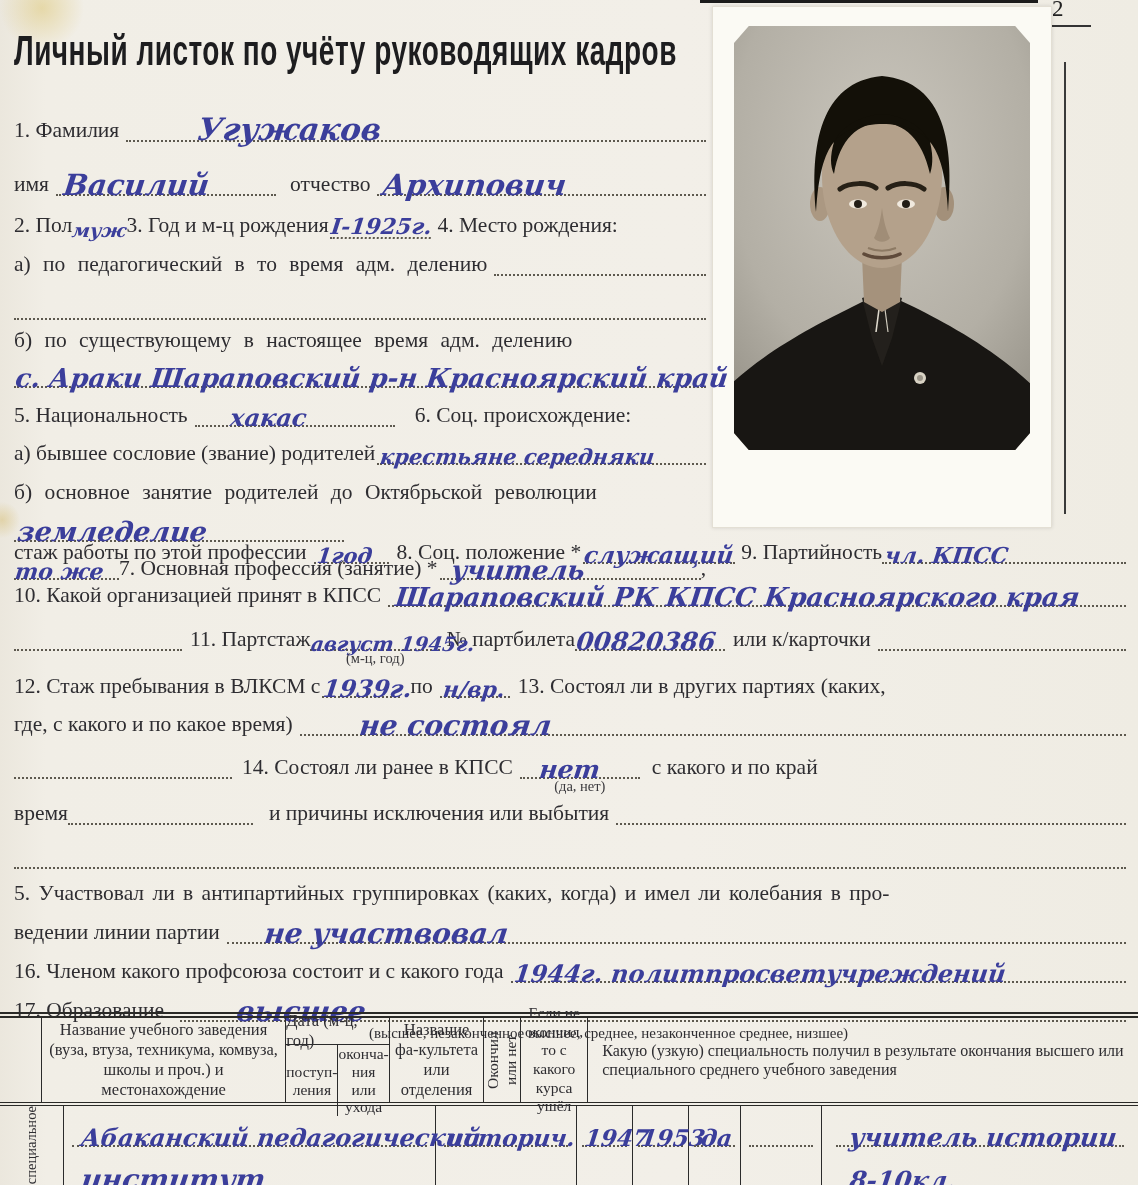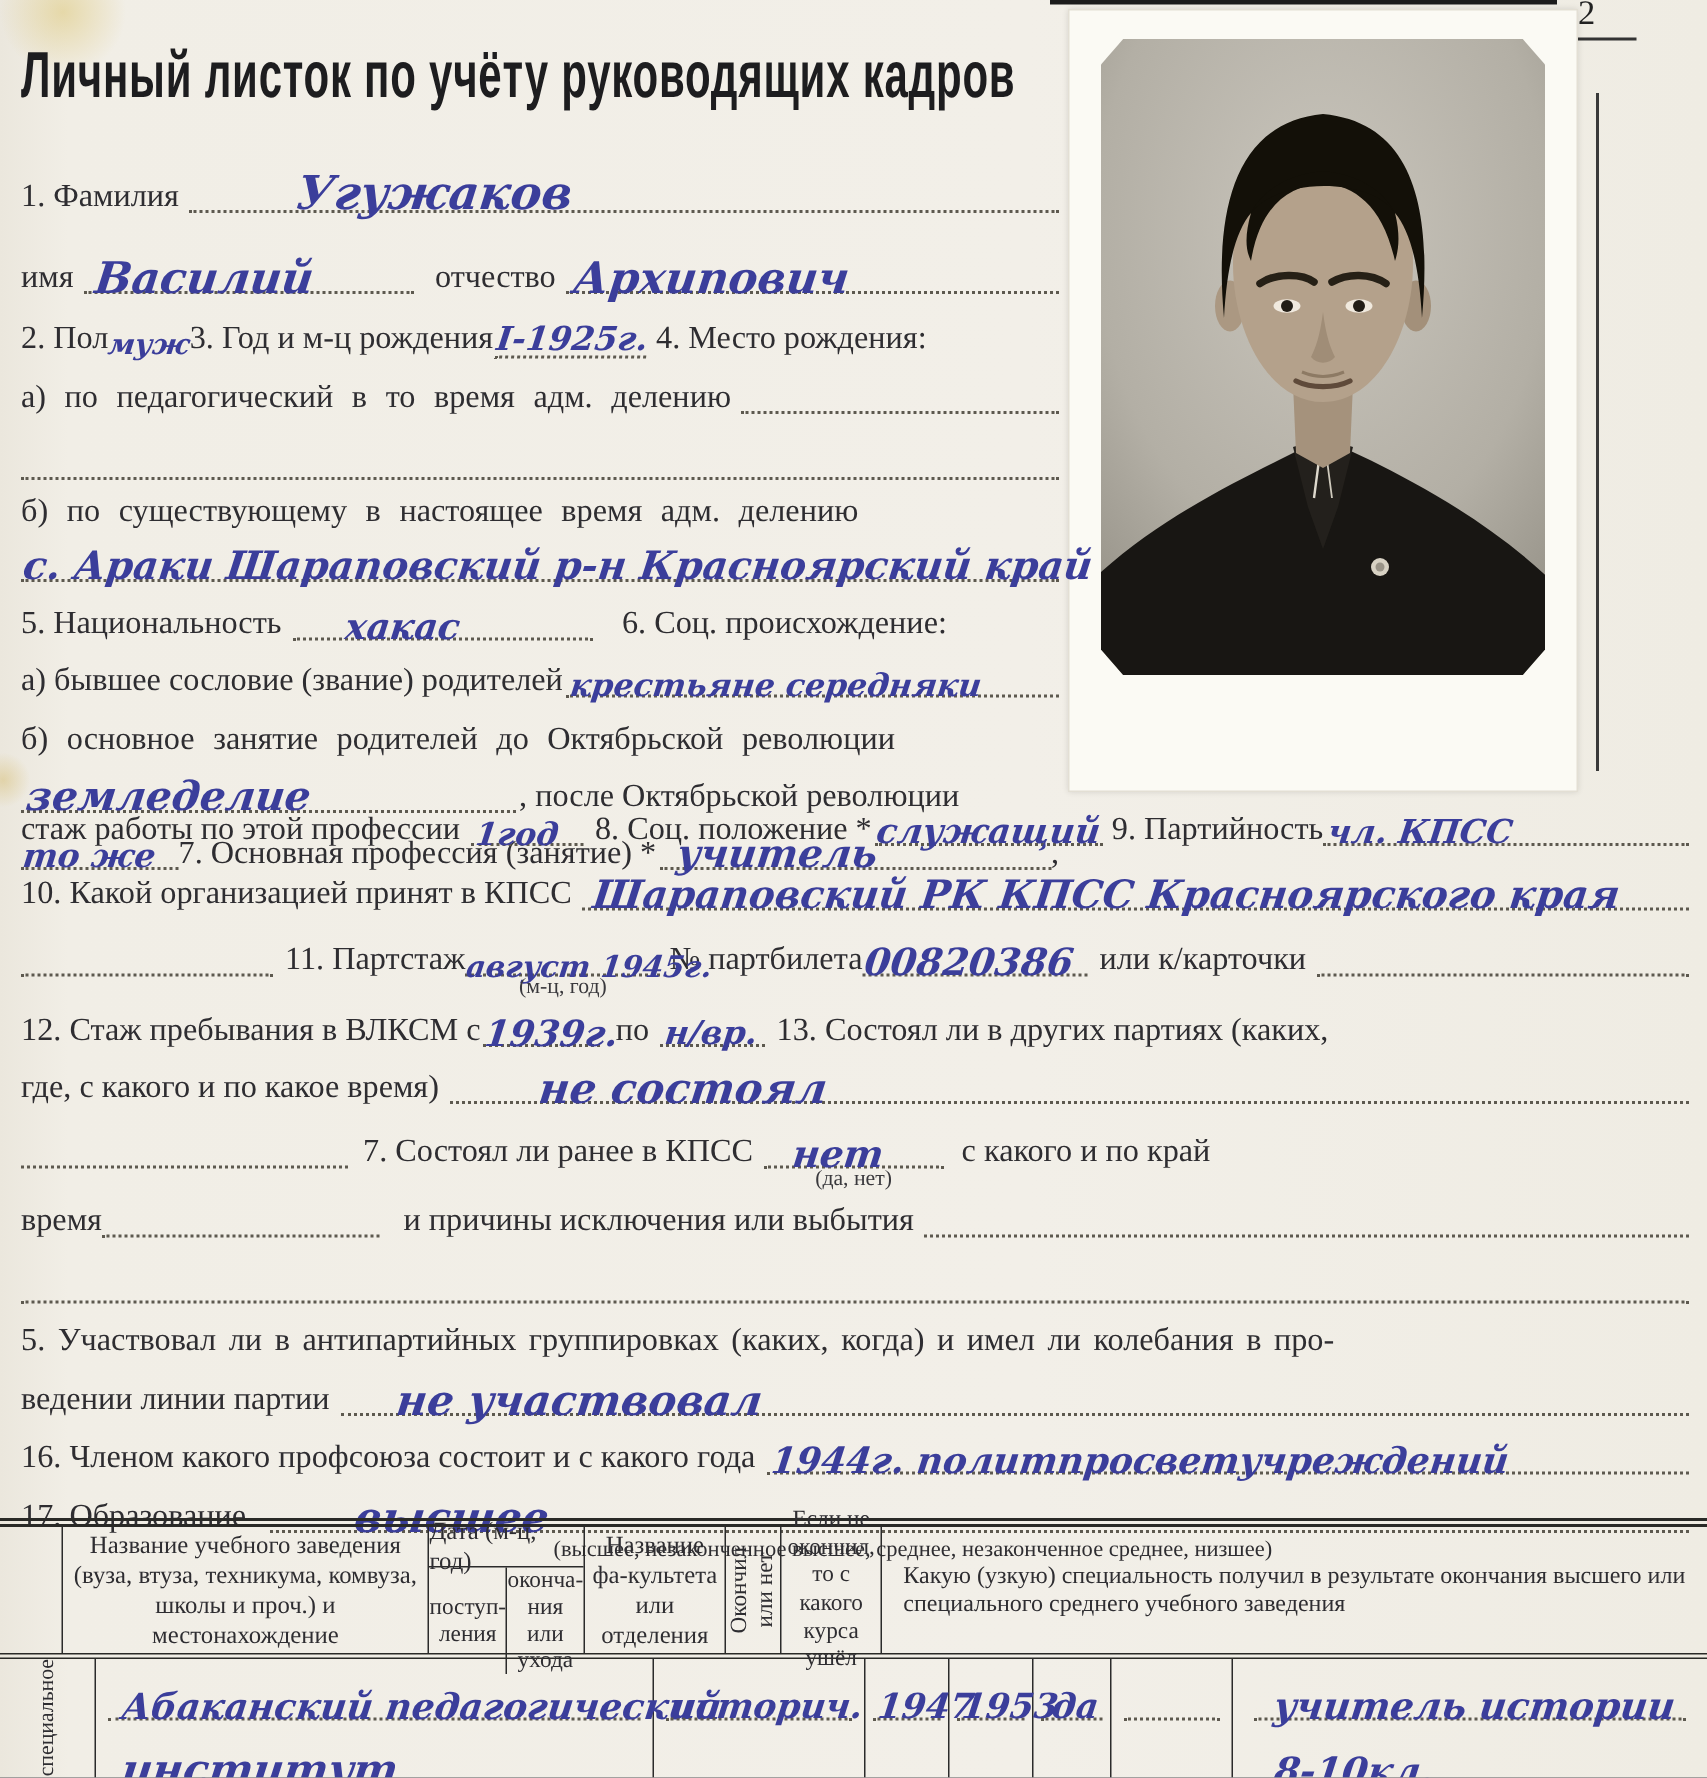--- a/index.html
+++ b/index.html
@@ -194,21 +194,20 @@
     </div>
 
     <div class="line" style="margin-top:9px">
       <span class="lbl sp" style="padding-right:0">б) основное занятие родителей до Октябрьской революции</span>
     </div>
 
     <div class="line" style="margin-top:8px">
       <span class="dotfill dw" style="width:330px">
         <span class="hw" style="left:2px; font-size:27px">земледелие</span>
       </span>
-      <span class="lbl" style="padding-left:2px">, после Октябрьской революции</span>
     </div>
 
     <div class="line" style="margin-top:8px">
       <span class="dotfill dw" style="width:105px">
         <span class="hw" style="left:0; font-size:22px">то же</span>
       </span>
       <span class="lbl" style="padding-right:3px">7. Основная профессия (занятие) *</span>
       <span class="dotfill">
         <span class="hw" style="left:10px; font-size:26px">учитель</span>
       </span>
@@ -269,21 +268,21 @@
 
     <div class="line" style="margin-top:8px">
       <span class="lbl">где, с какого и по какое время)</span>
       <span class="dotfill">
         <span class="hw" style="left:58px; font-size:28px">не состоял</span>
       </span>
     </div>
 
     <div class="line" style="margin-top:13px">
       <span class="dotfill dw" style="width:218px"></span>
-      <span class="lbl" style="padding-left:10px">7. Состоял ли ранее в КПСС</span>
+      <span class="lbl" style="padding-left:10px">14. Состоял ли ранее в КПСС</span>
       <span class="stack dw" style="width:120px">
         <span class="hw" style="left:18px; font-size:25px">нет</span>
         <span class="hint">(да, нет)</span>
       </span>
       <span class="lbl" style="padding-left:12px; padding-right:0">с какого и по край</span>
     </div>
 
     <div class="line" style="margin-top:16px">
       <span class="lbl" style="padding-right:0">время</span>
       <span class="dotfill dw" style="width:185px"></span>

